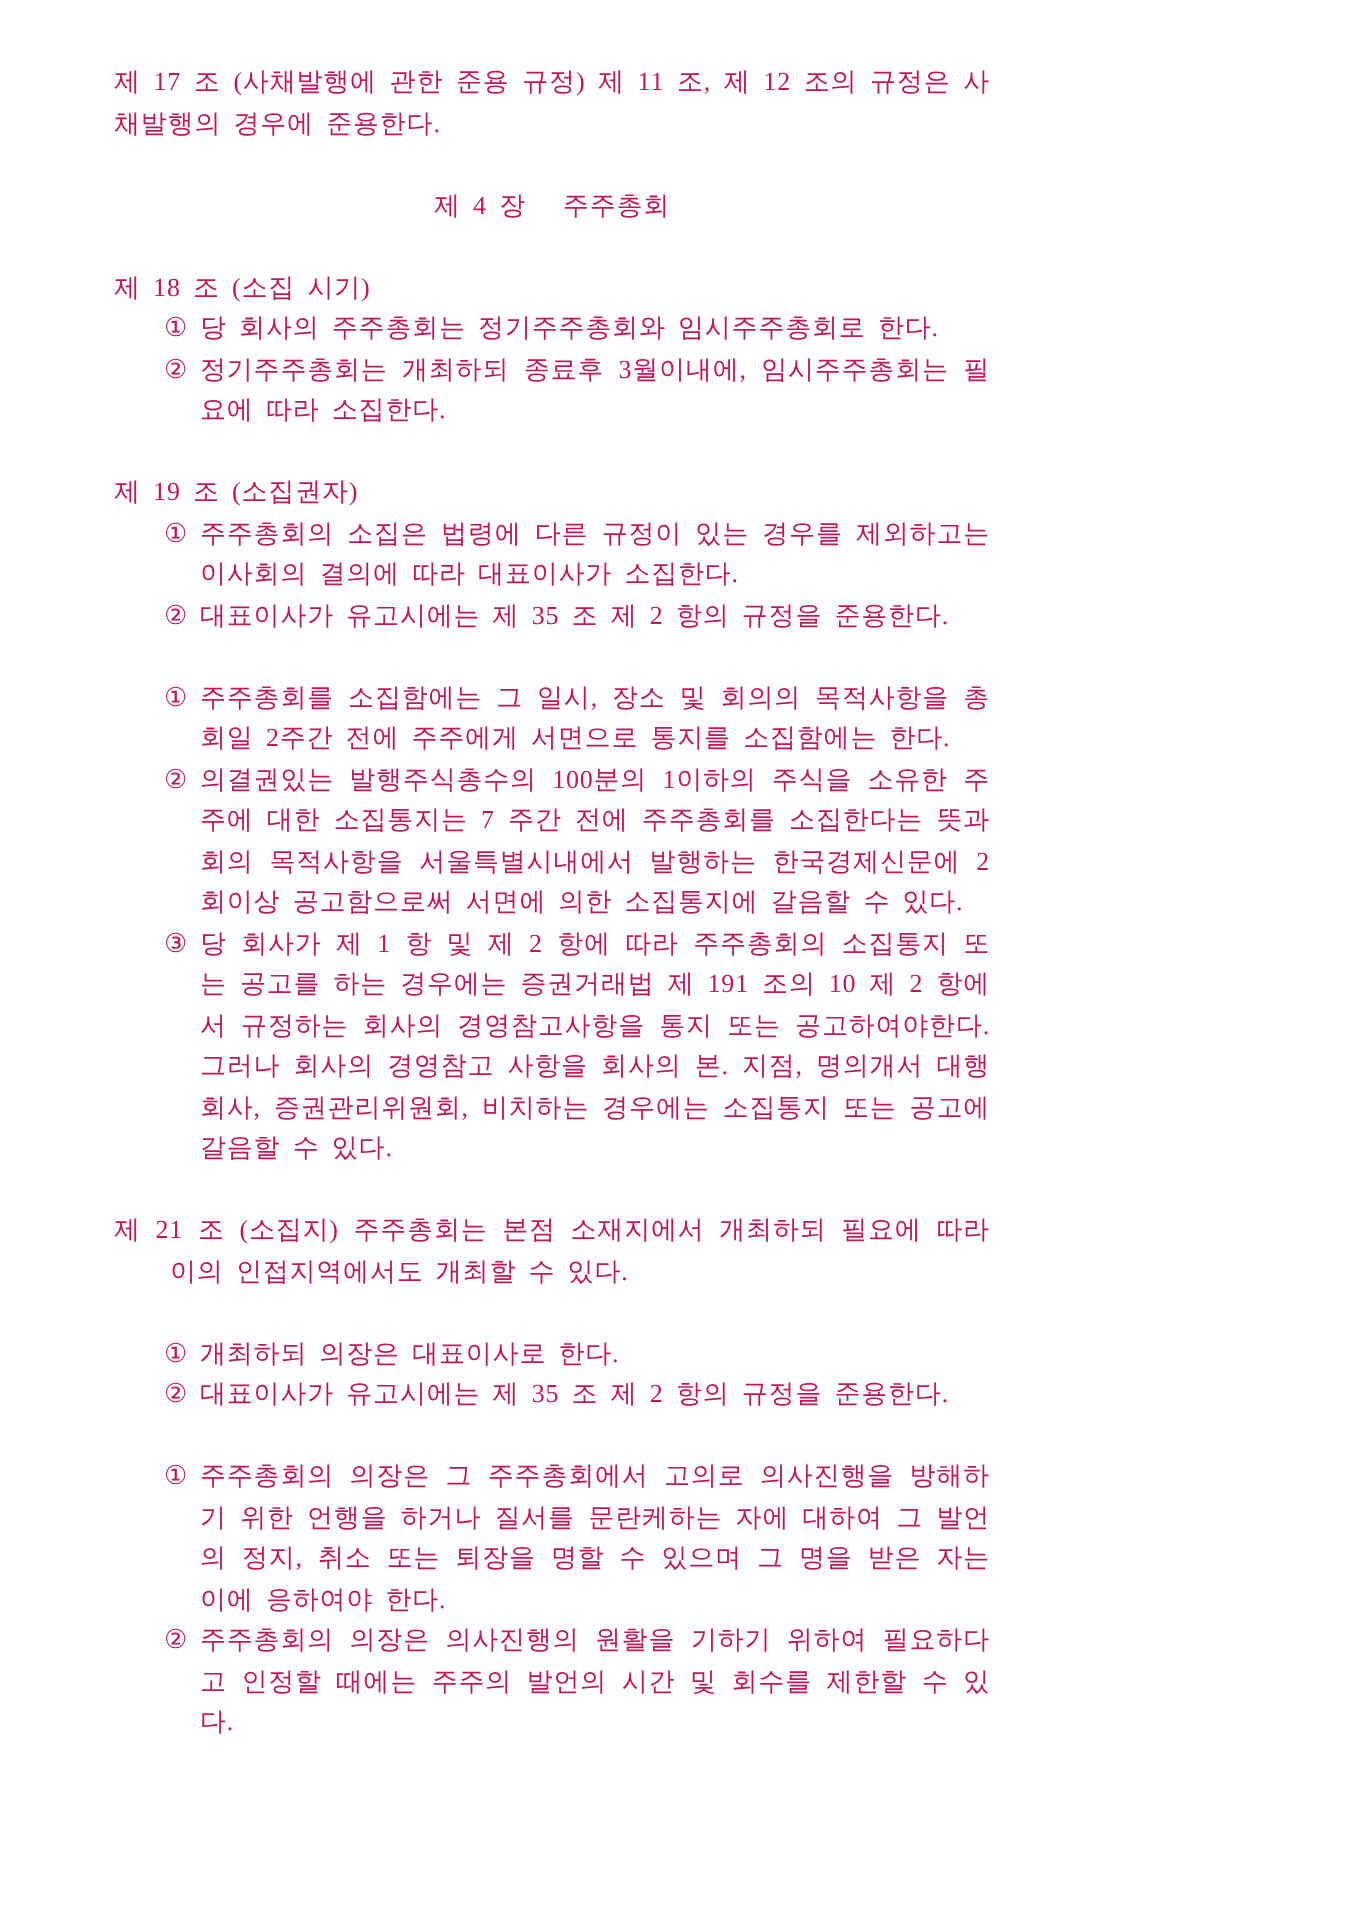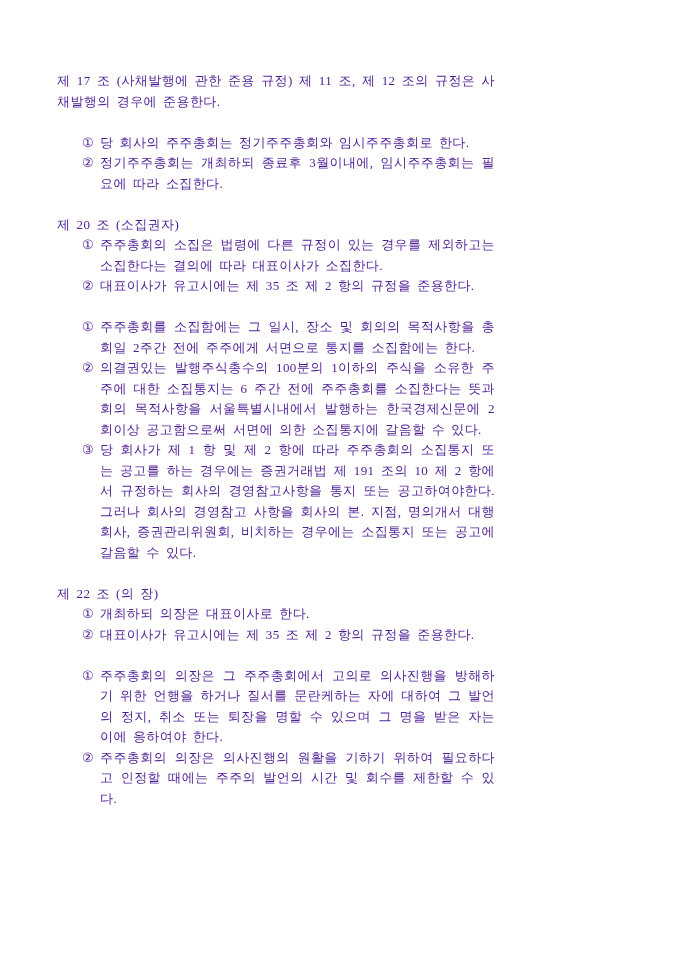--- a/index.html
+++ b/index.html
@@ -6,25 +6,25 @@
     margin: 0;
     padding: 0;
     background: #ffffff;
   }
   .page {
     position: relative;
     width: 550px;
     height: 962px;
     box-sizing: border-box;
     background: #ffffff;
-    padding: 71px 55px 0 57px;
+    padding: 31px 55px 0 57px;
     font-family: "Liberation Serif", "DejaVu Serif", serif;
     font-size: 13px;
     line-height: 20.5px;
-    color: #4c1d95;
+    color: #be185d;
     letter-spacing: 0.4px;
     word-spacing: 2.5px;
     overflow: hidden;
   }
   .block {
     margin: 0 0 20.5px 0;
   }
   .para {
     text-align: justify;
   }
@@ -53,68 +53,70 @@
     text-align: justify;
   }
 </style>
 </head>
 <body>
 
 <div class="page">
 
   <div class="block para">제 17 조 (사채발행에 관한 준용 규정) 제 11 조, 제 12 조의 규정은 사채발행의 경우에 준용한다.</div>
 
+  <div class="block chapter">제 4 장   주주총회</div>
 
   <div class="block">
+    <div>제 18 조 (소집 시기)</div>
     <div class="items">
       <div class="item">
         <span class="marker">①</span>
         <span class="txt">당 회사의 주주총회는 정기주주총회와 임시주주총회로 한다.</span>
       </div>
       <div class="item">
         <span class="marker">②</span>
         <span class="txt">정기주주총회는 개최하되 종료후 3월이내에, 임시주주총회는 필요에 따라 소집한다.</span>
       </div>
     </div>
   </div>
 
   <div class="block">
-    <div>제 20 조 (소집권자)</div>
+    <div>제 19 조 (소집권자)</div>
     <div class="items">
       <div class="item">
         <span class="marker">①</span>
-        <span class="txt">주주총회의 소집은 법령에 다른 규정이 있는 경우를 제외하고는 소집한다는 결의에 따라 대표이사가 소집한다.</span>
+        <span class="txt">주주총회의 소집은 법령에 다른 규정이 있는 경우를 제외하고는 이사회의 결의에 따라 대표이사가 소집한다.</span>
       </div>
       <div class="item">
         <span class="marker">②</span>
         <span class="txt">대표이사가 유고시에는 제 35 조 제 2 항의 규정을 준용한다.</span>
       </div>
     </div>
   </div>
 
   <div class="block">
     <div class="items">
       <div class="item">
         <span class="marker">①</span>
         <span class="txt">주주총회를 소집함에는 그 일시, 장소 및 회의의 목적사항을 총회일 2주간 전에 주주에게 서면으로 통지를 소집함에는 한다.</span>
       </div>
       <div class="item">
         <span class="marker">②</span>
-        <span class="txt">의결권있는 발행주식총수의 100분의 1이하의 주식을 소유한 주주에 대한 소집통지는 6 주간 전에 주주총회를 소집한다는 뜻과 회의 목적사항을 서울특별시내에서 발행하는 한국경제신문에 2회이상 공고함으로써 서면에 의한 소집통지에 갈음할 수 있다.</span>
+        <span class="txt">의결권있는 발행주식총수의 100분의 1이하의 주식을 소유한 주주에 대한 소집통지는 7 주간 전에 주주총회를 소집한다는 뜻과 회의 목적사항을 서울특별시내에서 발행하는 한국경제신문에 2회이상 공고함으로써 서면에 의한 소집통지에 갈음할 수 있다.</span>
       </div>
       <div class="item">
         <span class="marker">③</span>
         <span class="txt">당 회사가 제 1 항 및 제 2 항에 따라 주주총회의 소집통지 또는 공고를 하는 경우에는 증권거래법 제 191 조의 10 제 2 항에서 규정하는 회사의 경영참고사항을 통지 또는 공고하여야한다. 그러나 회사의 경영참고 사항을 회사의 본. 지점, 명의개서 대행회사, 증권관리위원회, 비치하는 경우에는 소집통지 또는 공고에 갈음할 수 있다.</span>
       </div>
     </div>
   </div>
 
+  <div class="block hang">제 21 조 (소집지) 주주총회는 본점 소재지에서 개최하되 필요에 따라 이의 인접지역에서도 개최할 수 있다.</div>
 
   <div class="block">
-    <div>제 22 조 (의 장)</div>
     <div class="items">
       <div class="item">
         <span class="marker">①</span>
         <span class="txt">개최하되 의장은 대표이사로 한다.</span>
       </div>
       <div class="item">
         <span class="marker">②</span>
         <span class="txt">대표이사가 유고시에는 제 35 조 제 2 항의 규정을 준용한다.</span>
       </div>
     </div>

